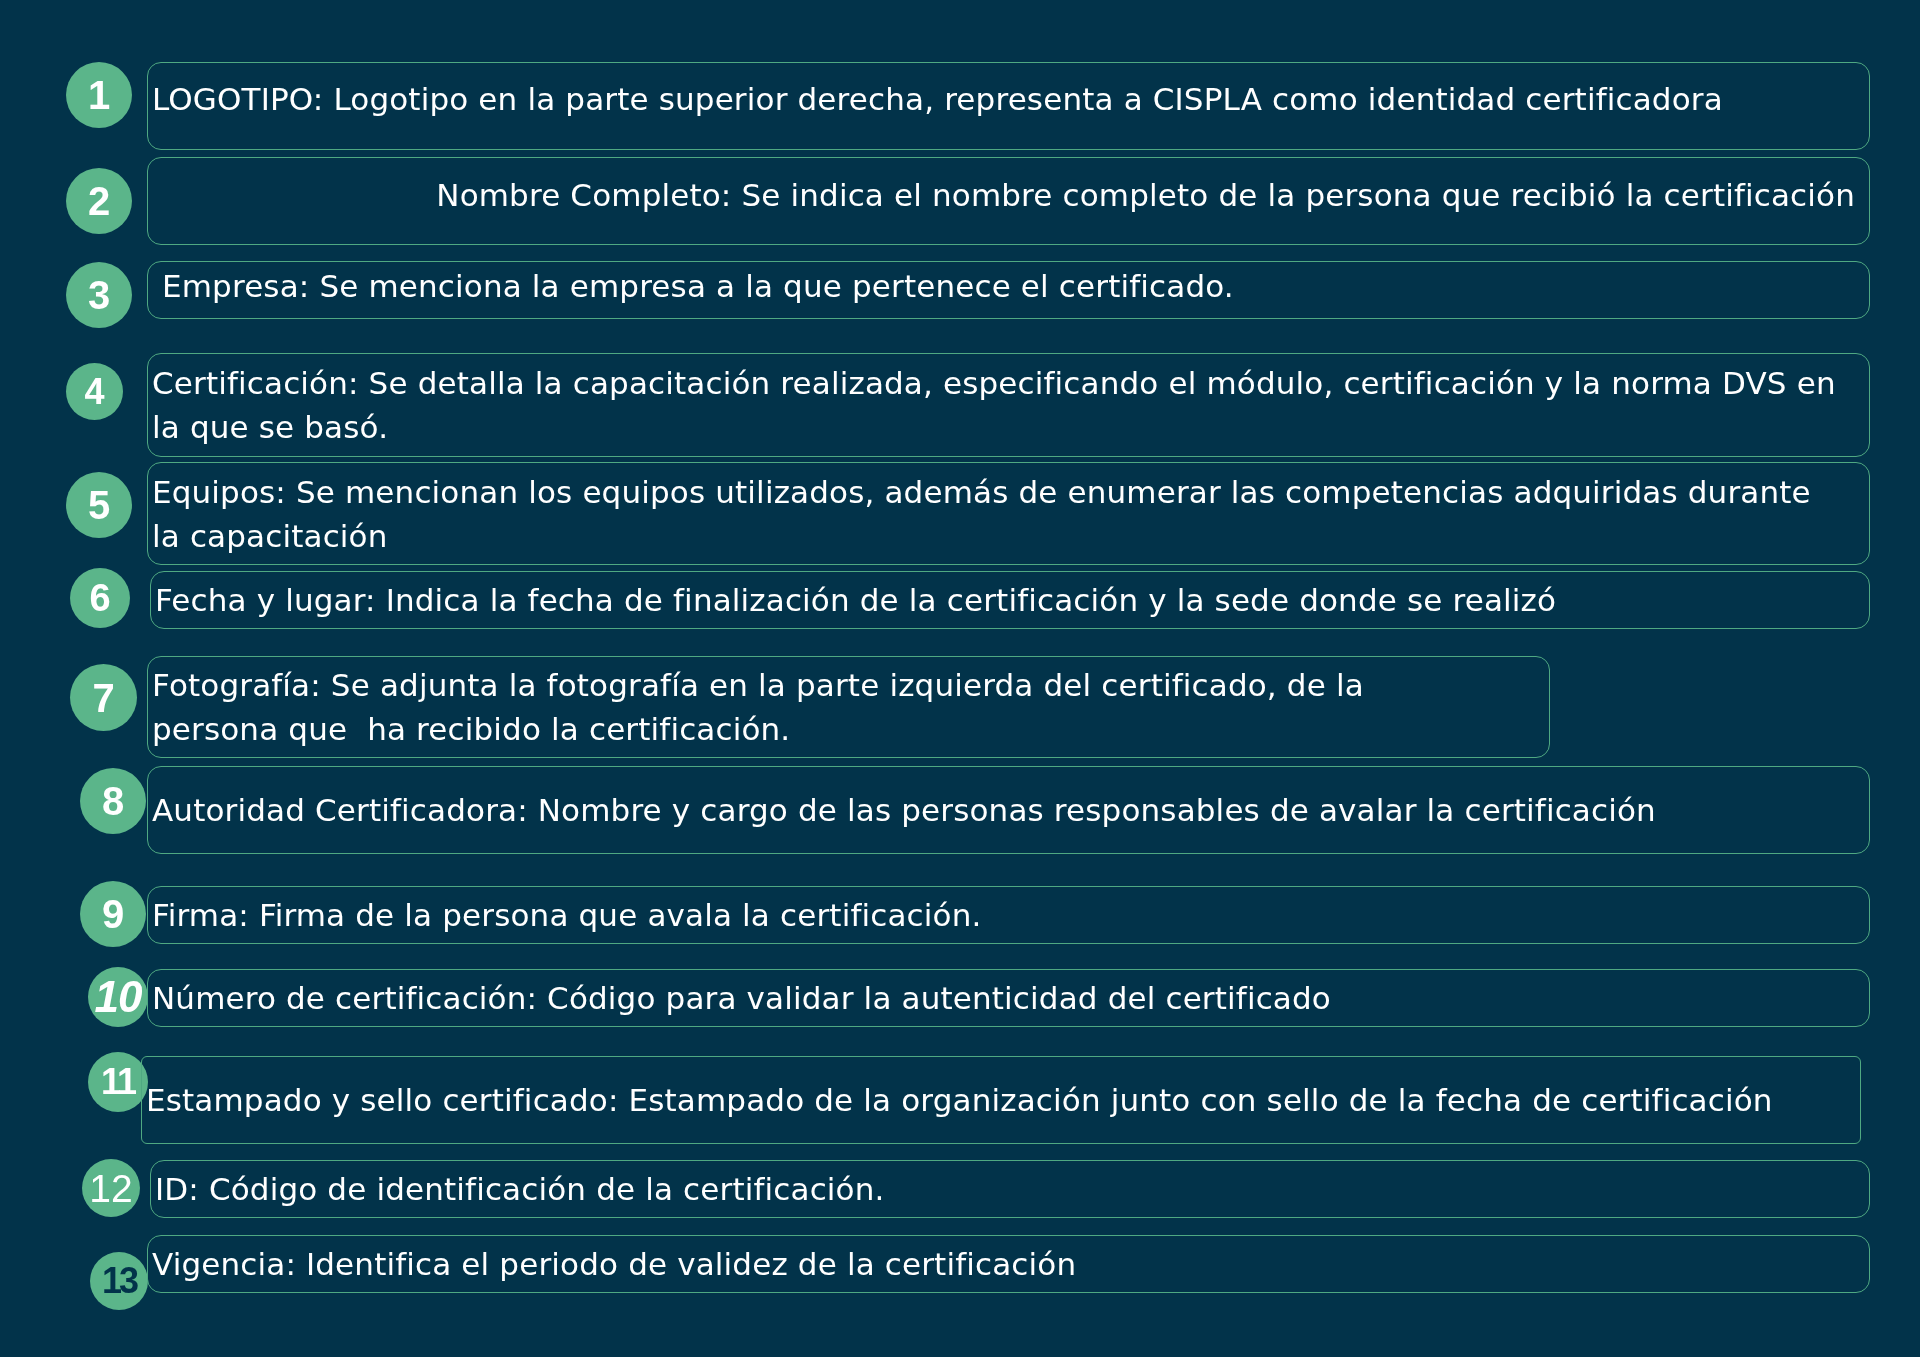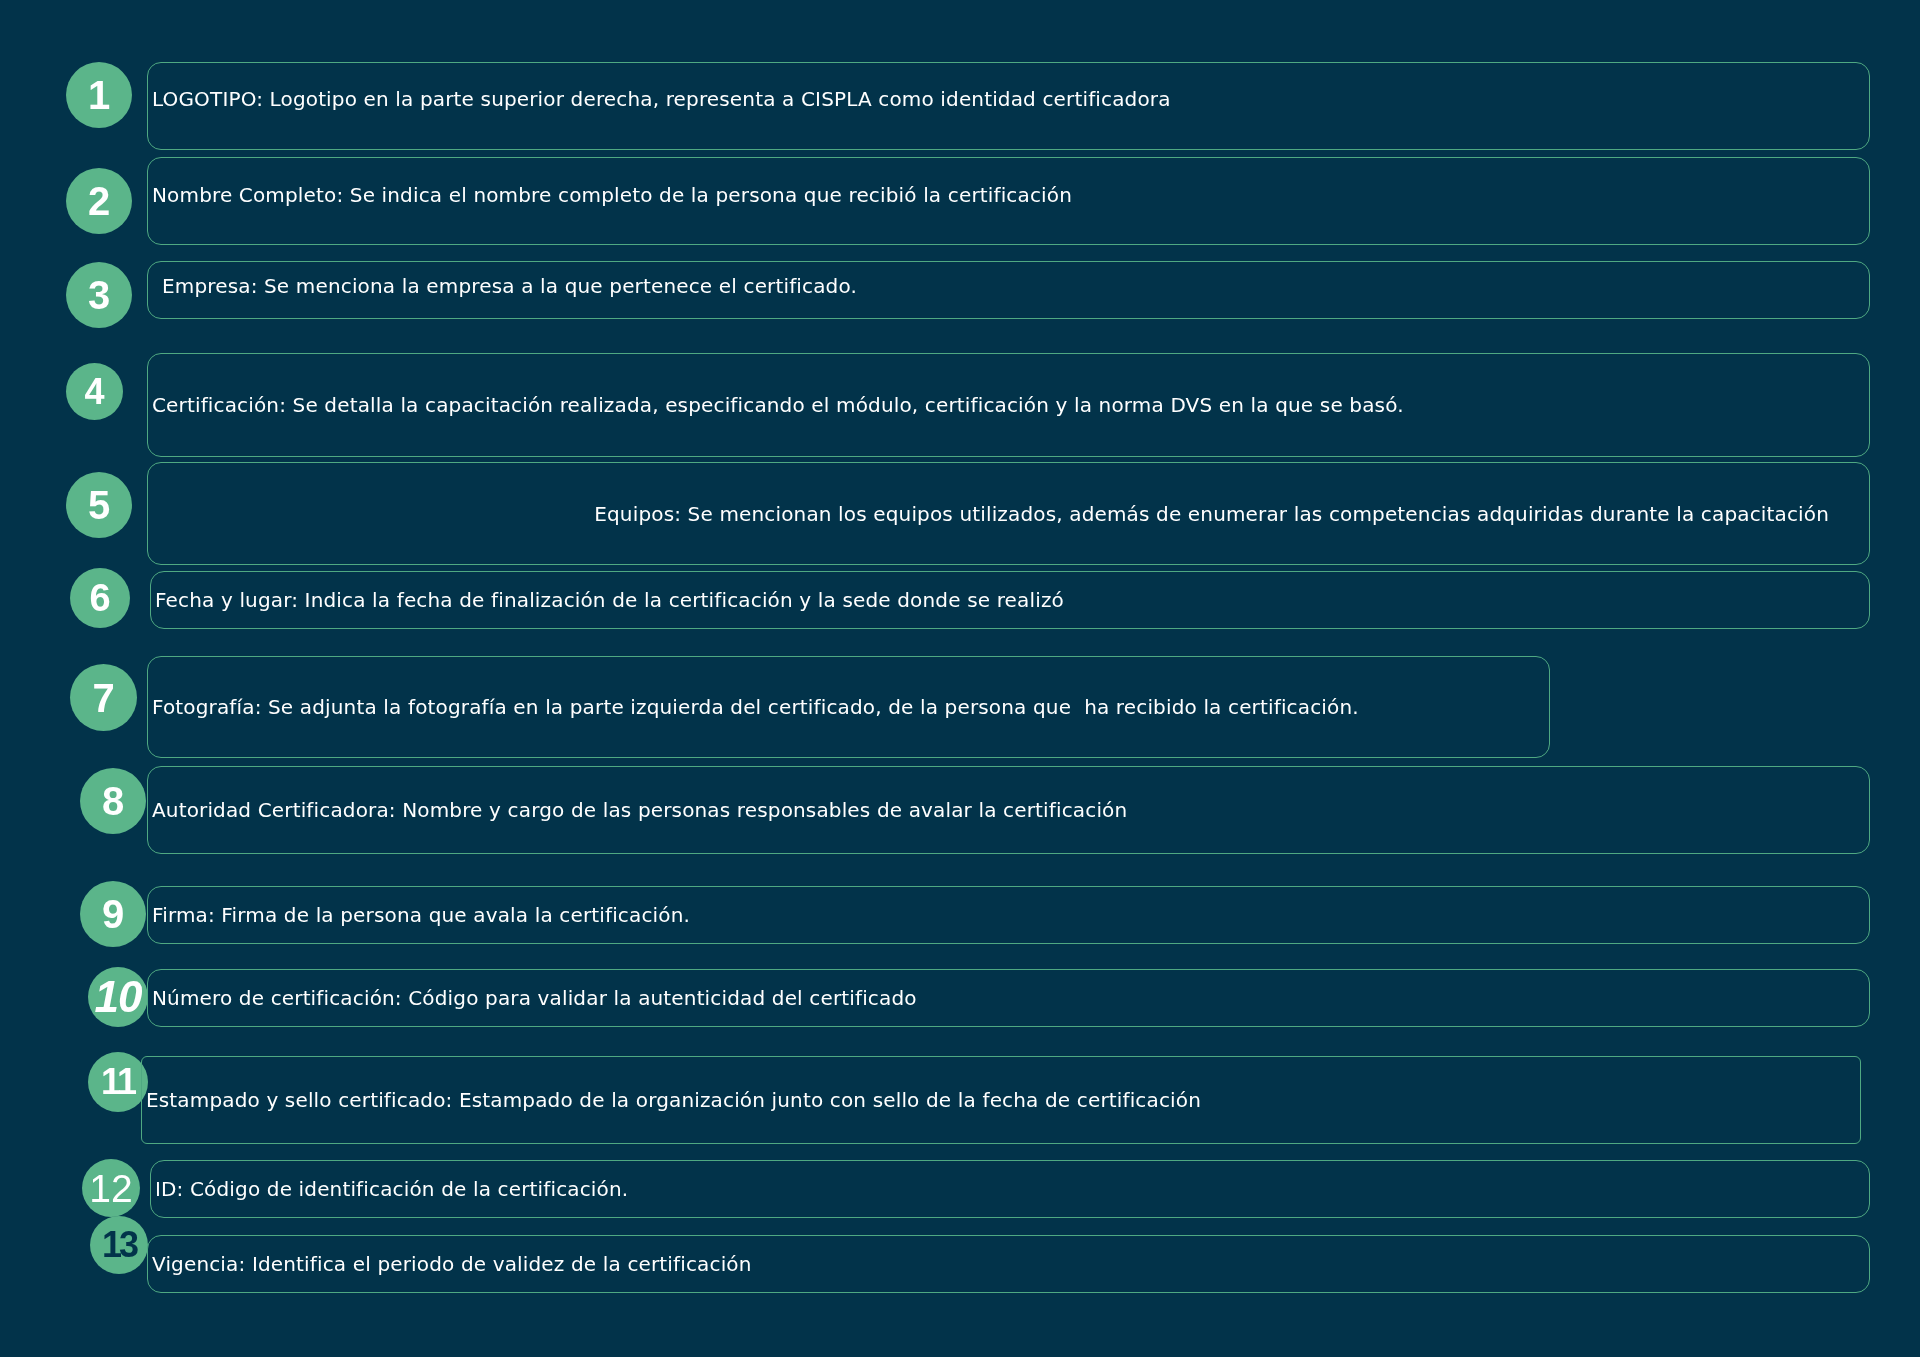--- a/index.html
+++ b/index.html
@@ -33,42 +33,42 @@
       position: absolute;
       border: 1.6px solid #4fa982;
       border-radius: 14px;
       box-sizing: border-box;
       display: flex;
       align-items: center;
     }
     .text {
       color: #ffffff;
       font-family: "DejaVu Sans", sans-serif;
-      font-size: 20px;
+      font-size: 31px;
       line-height: 44px;
       letter-spacing: 0.15px;
       white-space: pre-wrap;
       padding-left: 4px;
       padding-right: 14px;
       word-spacing: 0px;
     }
   </style>
 </head>
 <body>
 
 <div class="row">
   <div class="badge" style="left:66px; top:62px; width:66px; height:66px; font-size:40px;">1</div>
   <div class="box" style="left:147px; top:62px; width:1723px; height:88px;">
     <span class="text" style="margin-top:-14px;">LOGOTIPO: Logotipo en la parte superior derecha, representa a CISPLA como identidad certificadora</span>
   </div>
 </div>
 
 <div class="row">
   <div class="badge" style="left:66px; top:168px; width:66px; height:66px; font-size:40px;">2</div>
-  <div class="box" style="left:147px; top:157px; width:1723px; height:88px;">
+  <div class="box" style="left:147px; top:157px; width:1723px; height:88px;justify-content:flex-end;">
     <span class="text" style="margin-top:-12px;">Nombre Completo: Se indica el nombre completo de la persona que recibió la certificación</span>
   </div>
 </div>
 
 <div class="row">
   <div class="badge" style="left:66px; top:262px; width:66px; height:66px; font-size:40px;">3</div>
   <div class="box" style="left:147px; top:261px; width:1723px; height:58px;padding-left:10px;">
     <span class="text" style="margin-top:-8px;">Empresa: Se menciona la empresa a la que pertenece el certificado.</span>
   </div>
 </div>
@@ -130,17 +130,17 @@
 </div>
 
 <div class="row">
   <div class="badge thin" style="left:82px; top:1159px; width:58px; height:58px; font-size:39px;">12</div>
   <div class="box" style="left:150px; top:1160px; width:1720px; height:58px;">
     <span class="text">ID: Código de identificación de la certificación.</span>
   </div>
 </div>
 
 <div class="row">
-  <div class="badge dark" style="left:90px; top:1216px; width:58px; height:58px; font-size:36px;">13</div>
+  <div class="badge dark" style="left:90px; top:1252px; width:58px; height:58px; font-size:36px;">13</div>
   <div class="box" style="left:147px; top:1235px; width:1723px; height:58px;">
     <span class="text">Vigencia: Identifica el periodo de validez de la certificación</span>
   </div>
 </div>
 
 </body></html>

